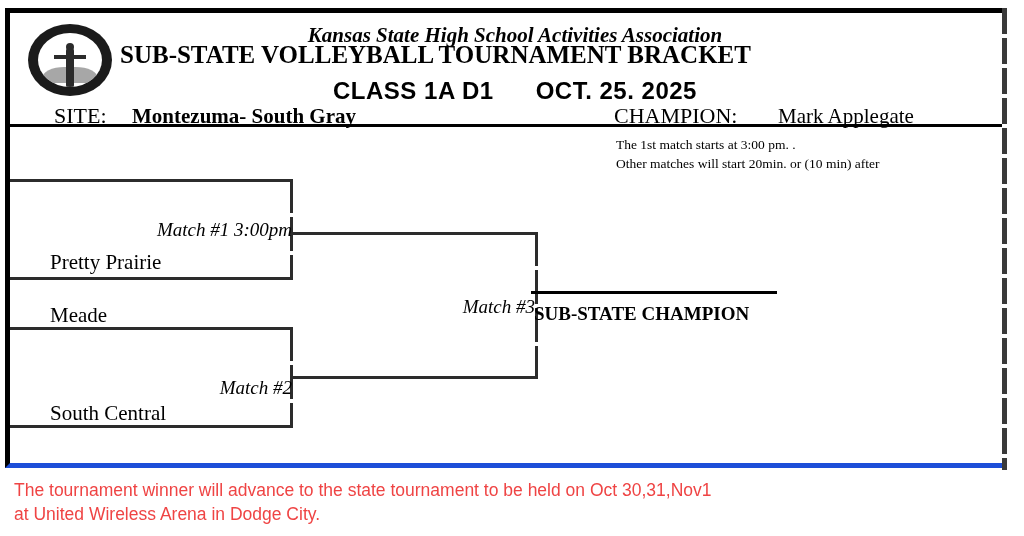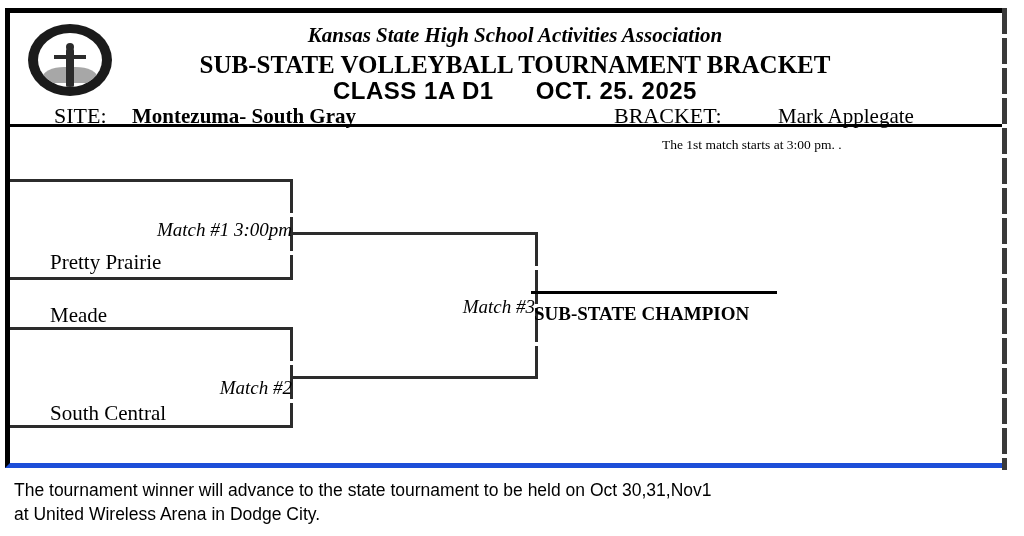--- a/index.html
+++ b/index.html
@@ -68,22 +68,21 @@
 
   .title-line1{
     position:absolute;left:110px;top:10px;width:790px;
     text-align:center;
     font-weight:bold;font-style:italic;
     font-size:21px;line-height:24px;
     letter-spacing:0px;
     white-space:nowrap;
   }
   .title-line2{
-    position:absolute;left:110px;top:38px;width:790px;
-    text-align:center;
+    position:absolute;left:110px;top:28px;width:790px;
     font-weight:bold;
     font-size:25px;line-height:28px;
     white-space:nowrap;
   }
   .title-line3{
     position:absolute;left:110px;top:64px;width:790px;
     text-align:center;
     font-family:"Liberation Sans","DejaVu Sans",sans-serif;
     font-weight:bold;
     font-size:24px;line-height:28px;
@@ -119,21 +118,21 @@
 
   
   .header-rule{
     position:absolute;left:0px;top:111px;width:996px;height:3px;
     background:#000;
   }
 
   
   .note{
     position:absolute;left:606px;top:122px;width:360px;
-    font-size:13.5px;line-height:19px;margin-left:46px;
+    font-size:13.5px;line-height:19px;
   }
   .note div{white-space:nowrap;}
 
   
   .bracket{position:absolute;left:0;top:0;width:1001px;height:455px;}
 
   .team-line{
     position:absolute;height:3px;background:#2c2c2c;
   }
   .team-name{
@@ -168,21 +167,21 @@
     font-size:19px;line-height:22px;
     font-weight:bold;
     white-space:nowrap;
   }
 
   
   .footer{
     position:absolute;left:14px;top:478px;width:980px;
     font-family:"Liberation Sans","DejaVu Sans",sans-serif;
     font-size:17.5px;line-height:24px;
-    color:#000000;
+    color:#ef4444;
   }
   .footer div{white-space:nowrap;}
 </style>
 </head>
 <body>
 
 <div id="root">
 
   <div class="sheet">
 
@@ -198,27 +197,28 @@
 
     <div class="title-line1">Kansas State High School Activities Association</div>
     <div class="title-line2">SUB-STATE VOLLEYBALL TOURNAMENT BRACKET</div>
     <div class="title-line3">
       <span class="class-txt">CLASS 1A D1</span><span class="date-txt">OCT. 25. 2025</span>
     </div>
 
     <div class="site-row">
       <span class="site-label">SITE:</span>
       <span class="site-value">Montezuma- South Gray</span>
-      <span class="mgr-label">BRACKET:</span>
+      <span class="mgr-label">CHAMPION:</span>
       <span class="mgr-value">Mark Applegate</span>
     </div>
     <div class="header-rule"></div>
 
     <div class="note">
       <div>The 1st match starts at 3:00 pm. .</div>
+      <div>Other matches will start 20min. or (10 min) after</div>
     </div>
 
     <div class="bracket">
 
       <div class="team-line" style="left:0px;top:166px;width:282px;"></div>
 
       <div class="team-name" style="left:40px;top:237px;">Pretty Prairie</div>
       <div class="team-line" style="left:0px;top:264px;width:282px;"></div>
 
       <div class="team-name" style="left:40px;top:290px;">Meade</div>

